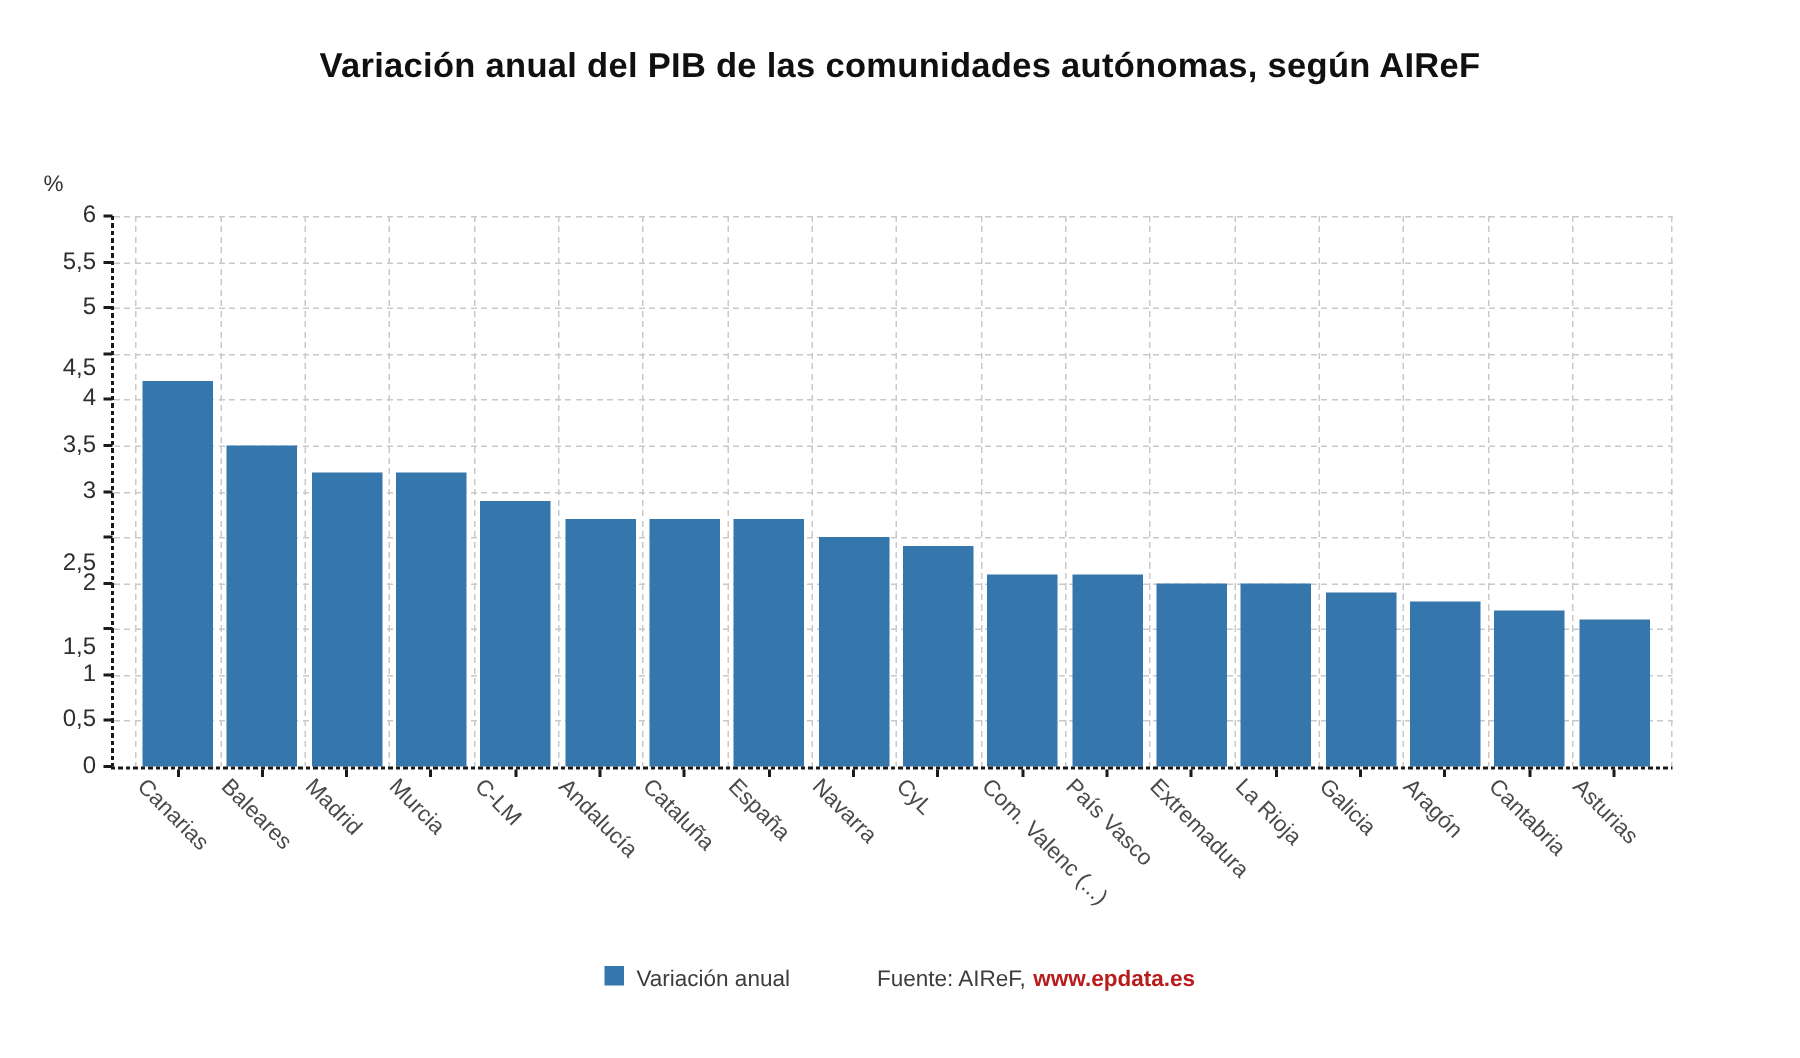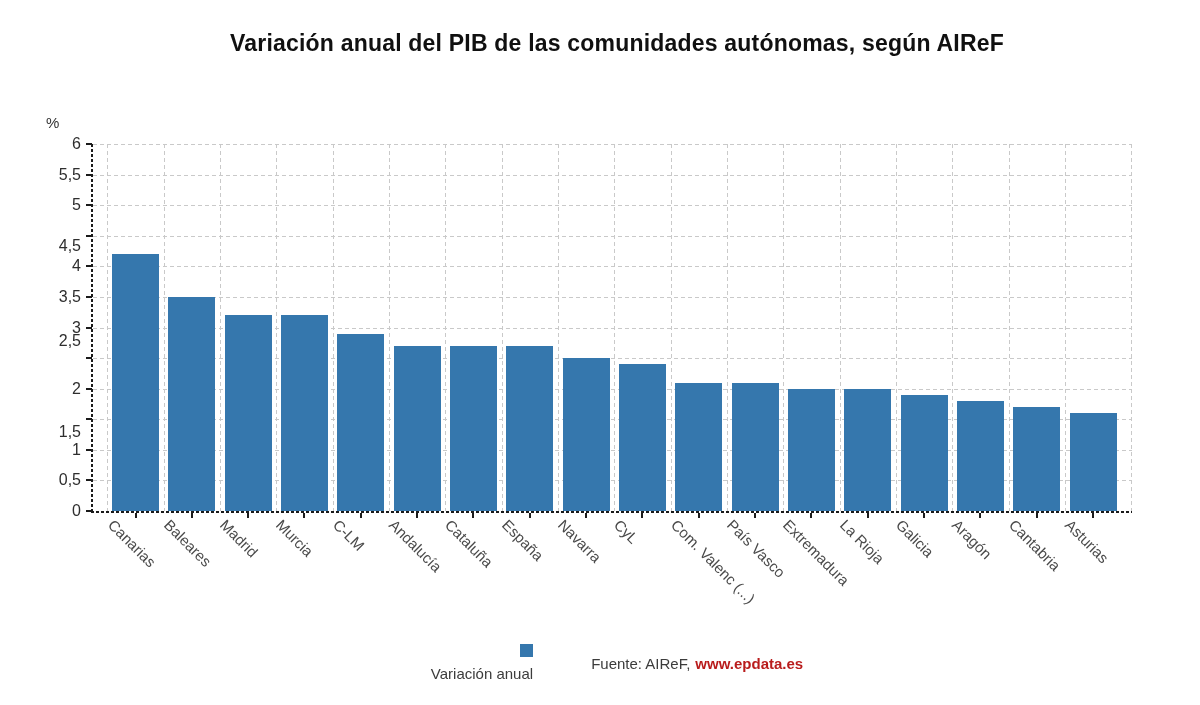--- a/index.html
+++ b/index.html
@@ -1,19 +1,19 @@
 <!DOCTYPE html>
 <html><head>
 <meta charset="utf-8">
 <style>
   * { margin: 0; padding: 0; box-sizing: border-box; }
   html, body { width: 1200px; height: 705px; background: #ffffff; overflow: hidden; }
   body { font-family: "Liberation Sans", "DejaVu Sans", sans-serif; position: relative; }
 
-  .page { position: absolute; inset: 0; margin-left: 17px; }
+  .page { position: absolute; inset: 0; }
 
   .chart-title {
     position: absolute; top: 30px; left: 0; width: 1200px;
     text-align: center; font-size: 23px; font-weight: 700; color: #101010;
     letter-spacing: 0.2px;
   }
   .chart-subtitle {
     position: absolute; top: 75px; left: 0; width: 1200px;
     text-align: center; font-size: 18px; font-weight: 400; color: #555555;
   }
@@ -58,21 +58,21 @@
   .xlabel {
     position: absolute; top: 372px; font-size: 15px; color: #4a4a4a;
     transform: rotate(45deg); transform-origin: 0 0; white-space: nowrap;
   }
 
   .footer-row {
     position: absolute; left: 0; top: 644px; width: 1200px;
     display: flex; justify-content: center; align-items: center; gap: 0;
     font-size: 15px; color: #3c3c3c;
   }
-  .legend-item { display: flex; align-items: flex-end; gap: 8px; cursor: default; flex-direction: column; }
+  .legend-item { display: flex; align-items: flex-start; gap: 8px; cursor: default; }
   .legend-swatch { width: 13px; height: 13px; display: inline-block; }
   .fuente { margin-left: 58px; }
   .fuente-site { font-weight: 700; color: #b91c1c; text-decoration: none; margin-left: 5px; }
 </style>
 </head>
 <body>
 
 <div class="page">
 
   <div class="chart-title">Variación anual del PIB de las comunidades autónomas, según AIReF</div>
@@ -166,21 +166,21 @@
         <div class="xtick" style="left: 886.45px;"></div>
         <div class="xtick" style="left: 942.78px;"></div>
         <div class="xtick" style="left: 999.11px;"></div>
       </div>
     <div id="ylabels">
         <div class="ylabel" style="top: 359px;">0</div>
         <div class="ylabel" style="top: 328.417px;">0,5</div>
         <div class="ylabel" style="top: 297.833px;">1</div>
         <div class="ylabel" style="top: 280px;">1,5</div>
         <div class="ylabel" style="top: 236.667px;">2</div>
-        <div class="ylabel" style="top: 189px;">2,5</div>
+        <div class="ylabel" style="top: 224px;">2,5</div>
         <div class="ylabel" style="top: 175.5px;">3</div>
         <div class="ylabel" style="top: 144.917px;">3,5</div>
         <div class="ylabel" style="top: 114.333px;">4</div>
         <div class="ylabel" style="top: 94px;">4,5</div>
         <div class="ylabel" style="top: 53.1667px;">5</div>
         <div class="ylabel" style="top: 22.5833px;">5,5</div>
         <div class="ylabel" style="top: -8px;">6</div>
       </div>
     <div id="xlabels">
         <div class="xlabel" style="left: 23.5px;">Canarias</div>

